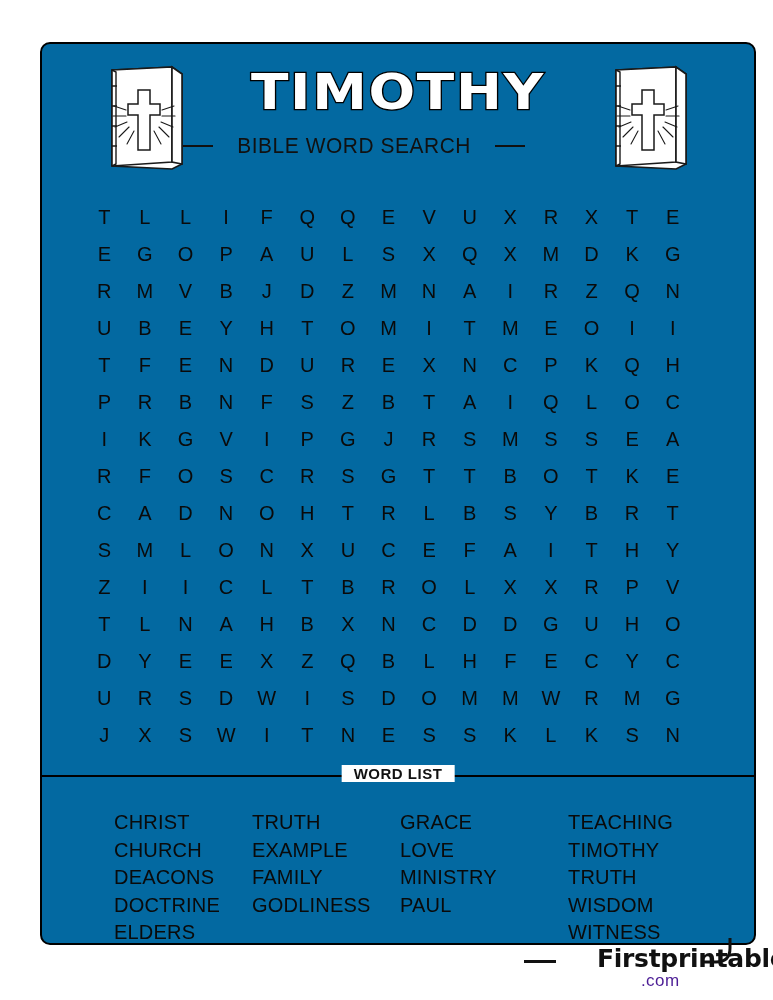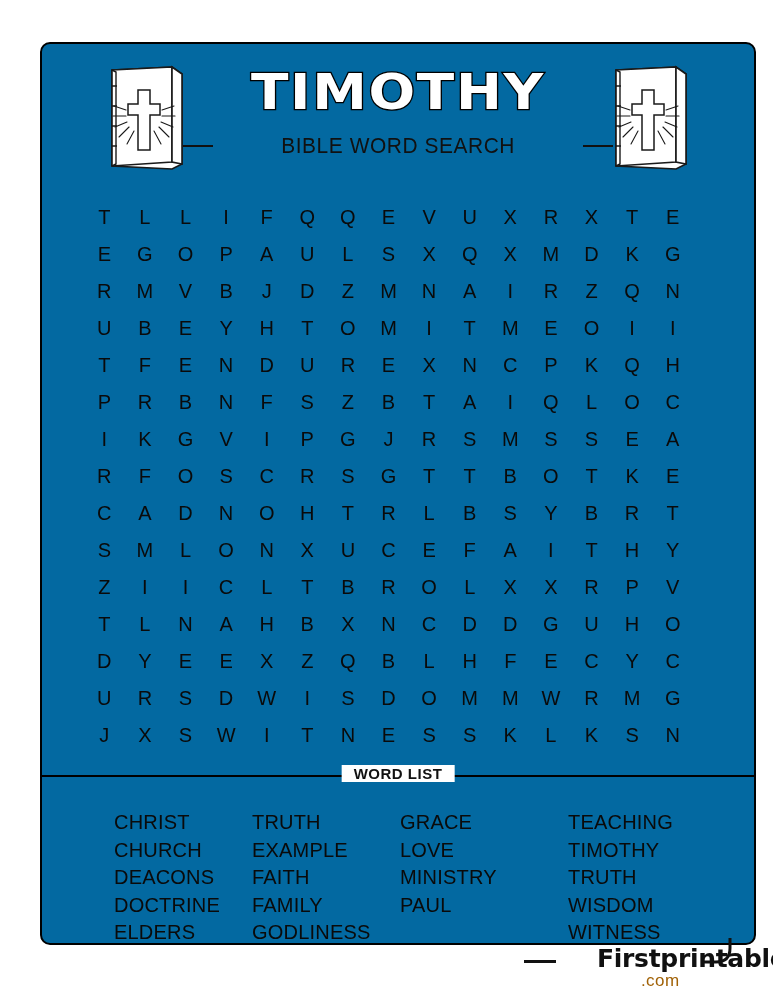--- a/index.html
+++ b/index.html
@@ -70,21 +70,21 @@
     paint-order: stroke fill;
     text-transform: uppercase;
     transform: scaleX(1.12);
     margin-top: 6px;
     margin-bottom: 6px;
   }
 
   #subtitle-row {
     display: flex;
     align-items: center;
-    justify-content: space-between;
+    justify-content: flex-start;
     gap: 18px;
     margin-top: 16px;
   }
   .sub-dash {
     width: 30px;
     height: 2px;
     background: #111111;
     flex: none;
   }
   #puzzle-subtitle {
@@ -194,21 +194,21 @@
     width: 34px;
     height: 34px;
   }
   #logo-tail svg { width: 100%; height: 100%; display: block; }
   #logo-tld {
     position: absolute;
     left: 641px;
     top: 33px;
     font-size: 17px;
     font-weight: 400;
-    color: #a16207;
+    color: #4c1d95;
     letter-spacing: 0.4px;
   }
 </style>
 </head>
 <body>
 
 <div id="page">
   <div id="card">
 
     <div id="header">
@@ -516,21 +516,20 @@
         <div class="wl-col">
           <div class="wl-word">CHRIST</div>
           <div class="wl-word">CHURCH</div>
           <div class="wl-word">DEACONS</div>
           <div class="wl-word">DOCTRINE</div>
           <div class="wl-word">ELDERS</div>
         </div>
         <div class="wl-col">
           <div class="wl-word">TRUTH</div>
           <div class="wl-word">EXAMPLE</div>
-          <div class="wl-word">FAITH</div>
           <div class="wl-word">FAMILY</div>
           <div class="wl-word">GODLINESS</div>
         </div>
         <div class="wl-col">
           <div class="wl-word">GRACE</div>
           <div class="wl-word">LOVE</div>
           <div class="wl-word">MINISTRY</div>
           <div class="wl-word">PAUL</div>
         </div>
         <div class="wl-col">

